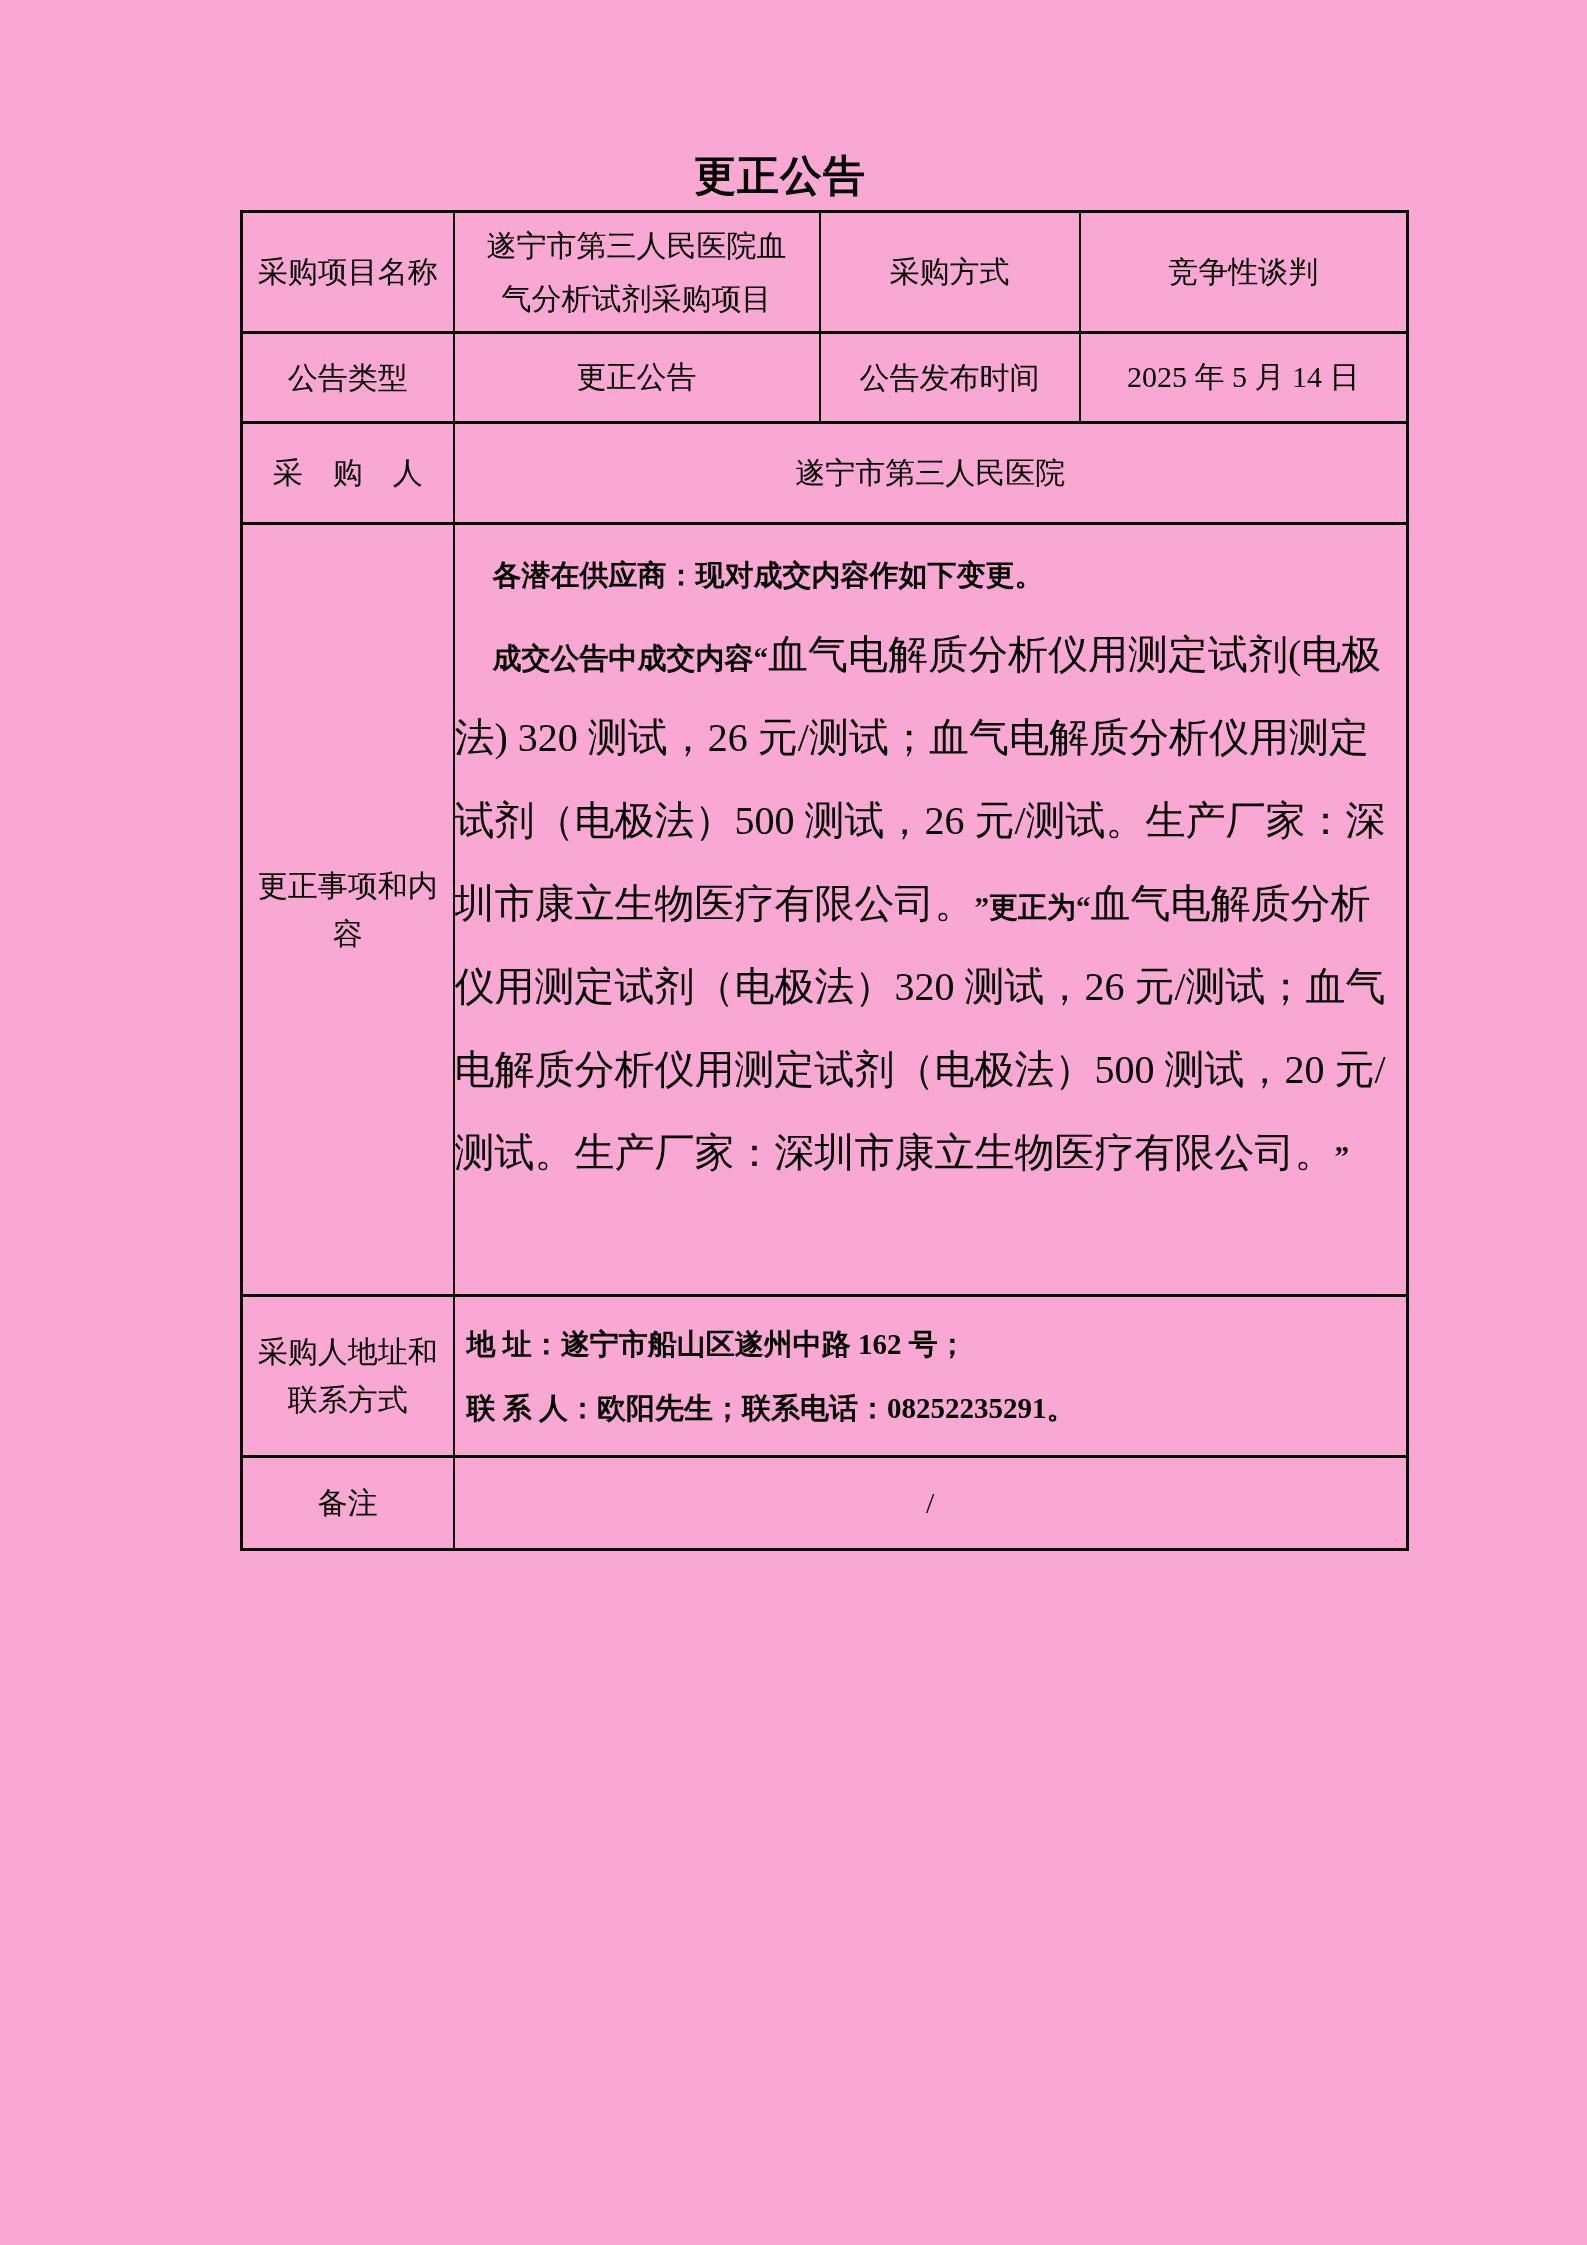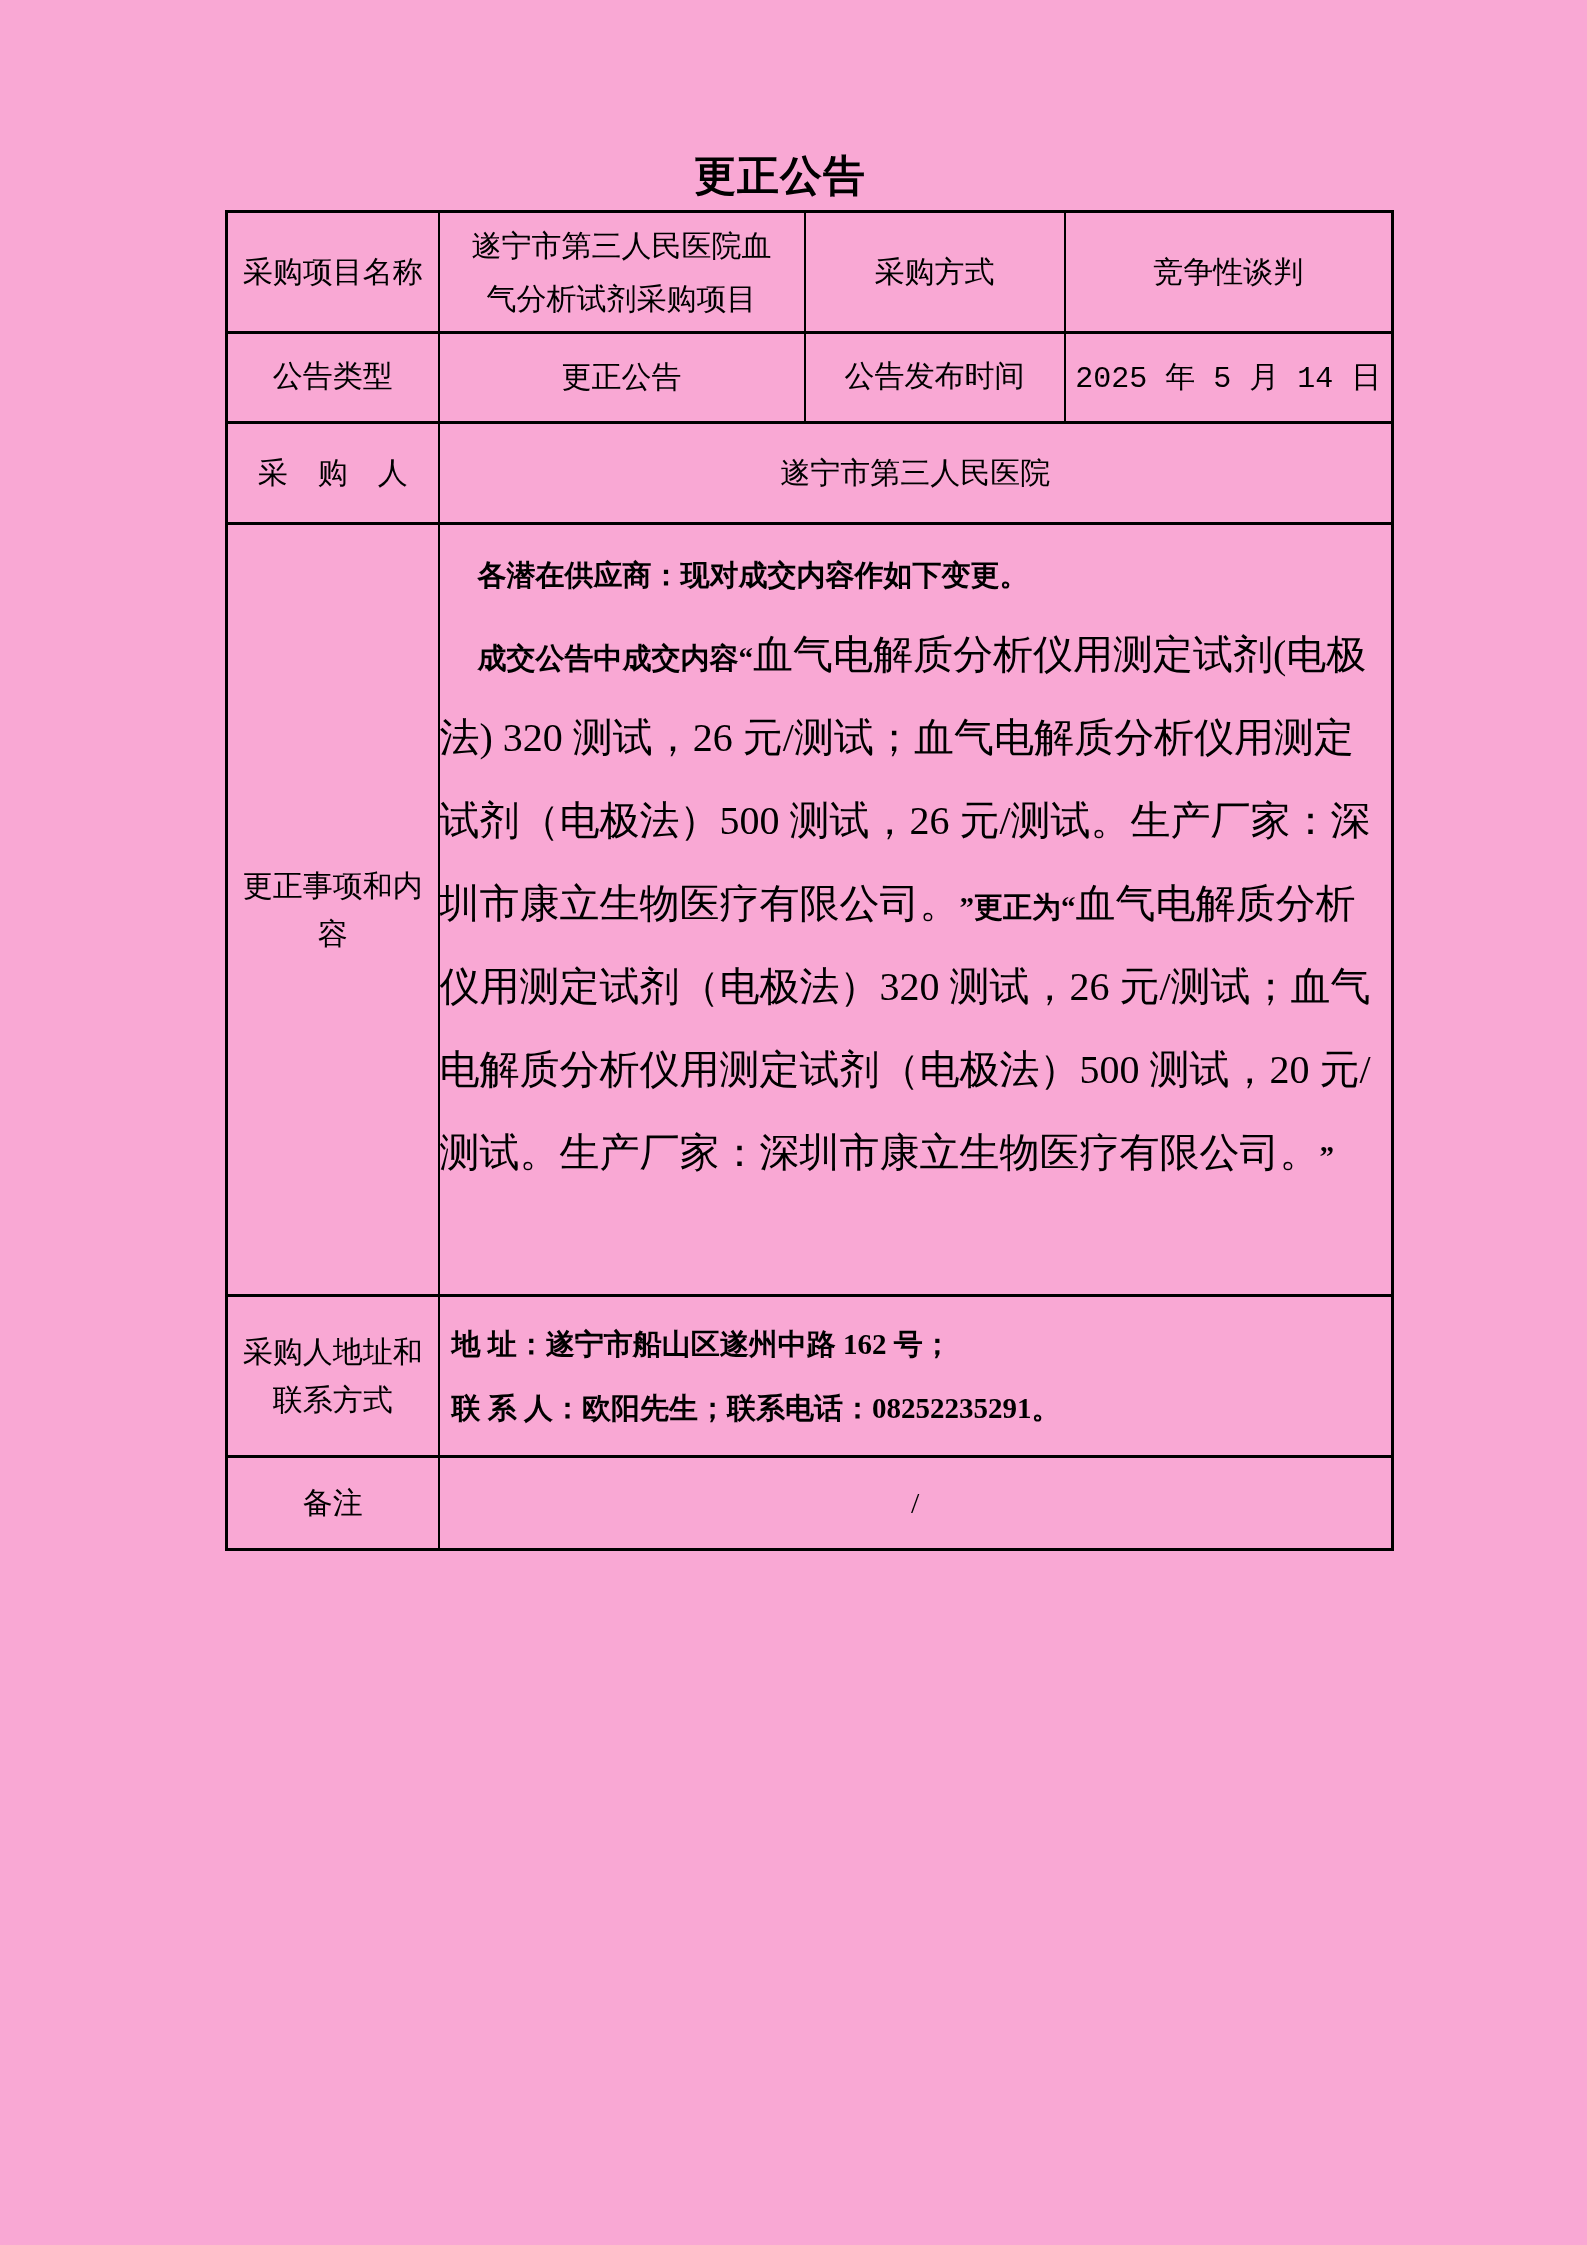--- a/index.html
+++ b/index.html
@@ -18,21 +18,21 @@
     left: 0;
     width: 1560px;
     margin: 0;
     text-align: center;
     font-size: 42px;
     font-weight: 700;
     letter-spacing: 1px;
   }
   table.doc-table {
     position: absolute;
-    left: 225px;
+    left: 240px;
     top: 210px;
     width: 1166px;
     border-collapse: collapse;
     table-layout: fixed;
     border: 3px solid #000;
   }
   .doc-table td {
     border: 2px solid #000;
     border-top-width: 3px;
     border-bottom-width: 3px;
@@ -44,21 +44,21 @@
   }
   col.c1 { width: 212px; }
   col.c2 { width: 366px; }
   col.c3 { width: 260px; }
   col.c4 { width: 328px; }
 
   td.lbl { padding: 0 12px; line-height: 1.6; }
   td.project-value { padding: 0 24px; line-height: 53px; }
 
   tr.r1 td { height: 118px; }
-  tr.r2 td { height: 87px; font-family: Liberation Mono, monospace; }
+  tr.r2 td { height: 87px; }
   tr.r3 td { height: 98px; }
   tr.r4 td { height: 105px; }
   tr.r5 td { height: 759px; }
   tr.r6 td { height: 158px; }
   tr.r7 td { height: 90px; }
 
   td.content-cell {
     text-align: left;
     vertical-align: top;
     padding: 10px 10px 0 0;

